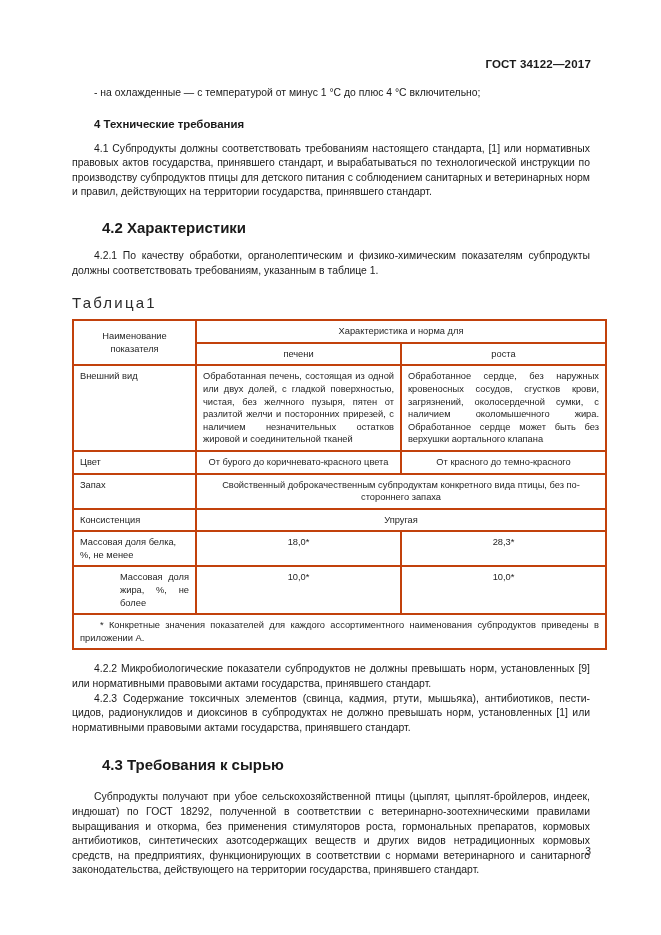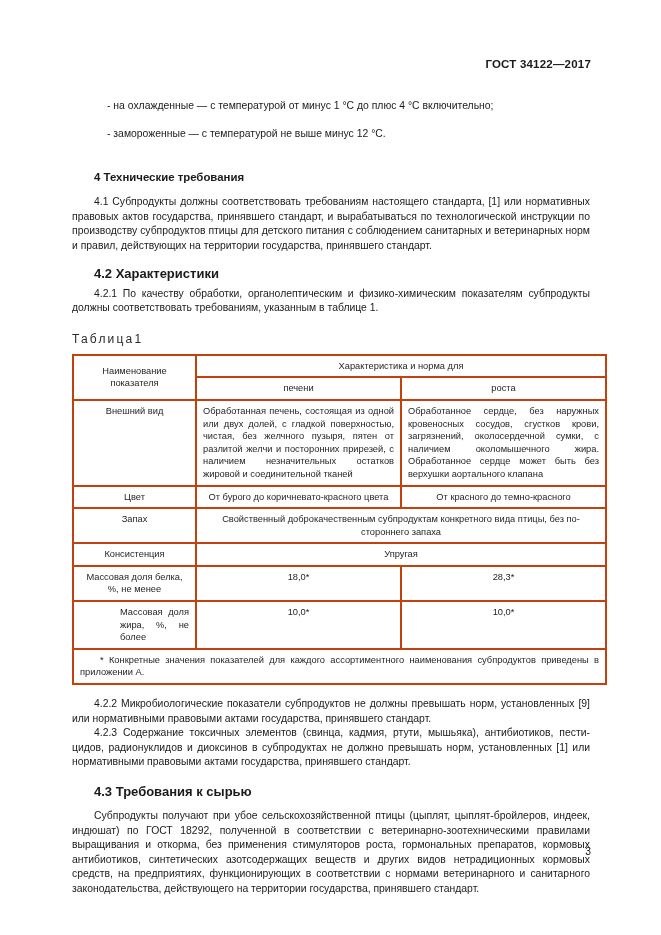--- a/index.html
+++ b/index.html
@@ -45,50 +45,50 @@
 
   p.para {
     margin: 0 0 0 0;
     font-size: 10.4px;
     line-height: 14.6px;
     text-align: justify;
     text-indent: 22px;
     hyphens: manual;
   }
   p.dash {
-    margin: 13px;
+    margin: 0;
     font-size: 10.4px;
     line-height: 14.6px;
     text-indent: 22px;
     text-align: left;
   }
   h2.sect {
     font-size: 11.4px;
     font-weight: bold;
     margin: 0;
     text-indent: 22px;
     line-height: 15px;
   }
   h3.subsect {
-    font-size: 13px;
+    font-size: 15px;
     font-weight: bold;
-    margin: 0;
+    margin: 8px;
     text-indent: 22px;
     line-height: 15px;
   }
   .sp-14 { height: 14px; }
   .sp-10 { height: 10px; }
   .sp-8  { height: 8px; }
   .sp-6  { height: 6px; }
   .sp-12 { height: 12px; }
   .sp-16 { height: 16px; }
 
   
   .table-caption {
-    font-size: 12px;
+    font-size: 15px;
     letter-spacing: 2.2px;
     margin: 0;
     color: #2a2a2a;
   }
   .table-caption .num { letter-spacing: 0; }
 
   
   table.gost {
     border-collapse: collapse;
     width: 533px;
@@ -105,21 +105,21 @@
   }
   table.gost th {
     text-align: center;
     vertical-align: middle;
   }
   .c-name  { width: 123px; }
   .c-liver { width: 205px; }
   .c-heart { width: 205px; }
 
   td.label-cell {
-    text-align: center;
+    text-align: left;
     vertical-align: top;
   }
   td.label-cell.just { text-align: justify; padding-left: 46px; }
   td.val-cell {
     text-align: center;
     vertical-align: middle;
   }
   td.just-cell {
     text-align: justify;
     vertical-align: top;
@@ -150,21 +150,20 @@
 </head>
 <body>
 
 <div class="page">
 
   <div class="doc-header">ГОСТ 34122—2017</div>
 
   <div class="content">
 
     <p class="dash">- на охлажденные — с температурой от минус 1 °С до плюс 4 °С включительно;</p>
-    <p class="dash">- замороженные — с температурой не выше минус 12 °С.</p>
 
     <div class="sp-16"></div>
 
     <h2 class="sect">4 Технические требования</h2>
 
     <div class="sp-10"></div>
 
     <p class="para">4.1 Субпродукты должны соответствовать требованиям настоящего стандарта, [1] или норматив­ных правовых актов государства, принявшего стандарт, и вырабатываться по технологической инструк­ции по производству субпродуктов птицы для детского питания с соблюдением санитарных и ветери­нарных норм и правил, действующих на территории государства, принявшего стандарт.</p>
 
     <div class="sp-12"></div>

